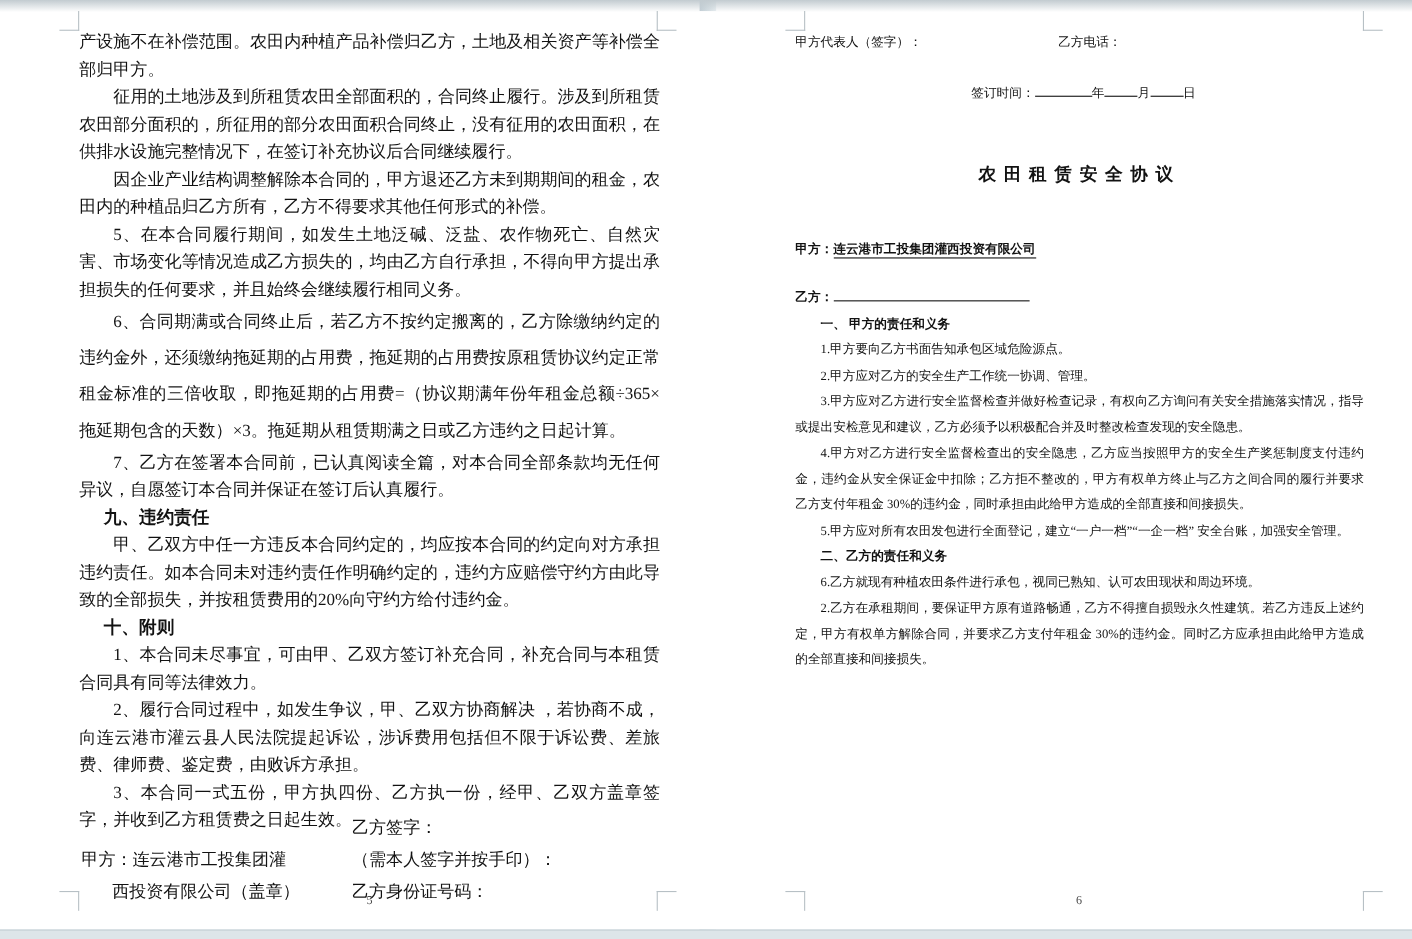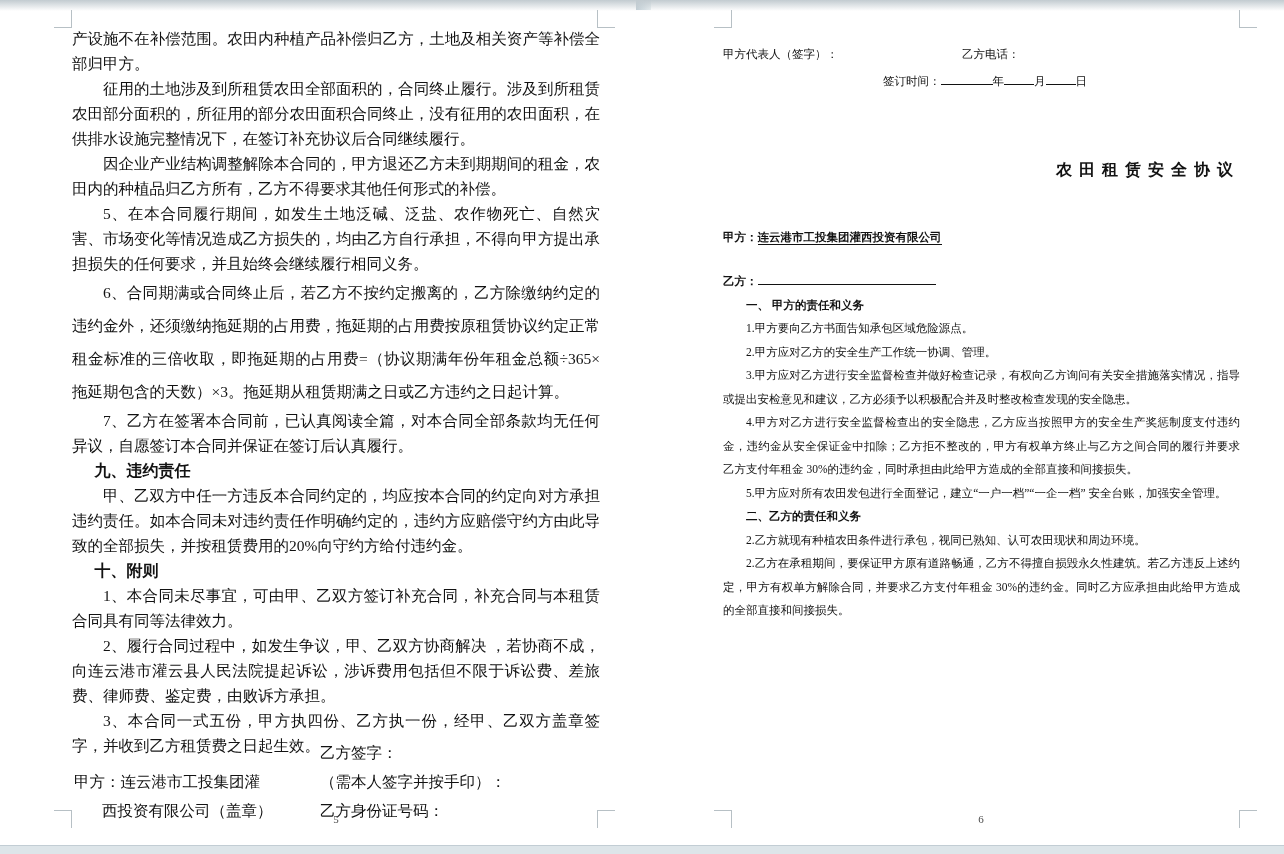--- a/index.html
+++ b/index.html
@@ -53,26 +53,26 @@
   .sig-col-a .l2 { padding-left:28px; }
   .sig-col-b { flex:1; }
 
   .page-num { position:absolute; top:803px; font-size:11px; color:#4a4a4a; text-align:center; }
   .page-left  .page-num { left:72px;  width:528px; }
   .page-right .page-num { left:72px;  width:516px; }
 
   
   .pr-content { position:absolute; left:72px; top:16px; width:517px;
                 font-size:11.5px; line-height:23.5px; text-align:justify; }
-  .rep-row { margin-top:17px; }
+  .rep-row { margin-top:2px; }
   .rep-label { display:inline-block; width:239px; }
-  .sign-rows { margin-top:3px; margin-left:160px; }
+  .sign-rows { margin-top:22px; margin-left:160px; }
   .blank { display:inline-block; border-bottom:1px solid #121212; height:12px; vertical-align:baseline; }
   .blank.w52 { width:52px; } .blank.w30 { width:30px; }
-  .doc-title { margin-top:65px; text-align:right; font-size:16px; font-weight:bold; letter-spacing:7px; }
+  .doc-title { margin-top:51px; text-align:center; font-size:16px; font-weight:bold; letter-spacing:7px; }
   .party-a { margin-top:44px; font-weight:bold; }
   .party-a .val { font-weight:bold; border-bottom:1px solid #121212; padding-bottom:1px; }
   .party-b { margin-top:21px; font-weight:bold; }
   .party-b .blankline { display:inline-block; width:178px; border-bottom:1px solid #121212; height:13px; }
   .pr-content .pre { margin-top:4px; text-indent:2em; }
   .pr-content h4 { font-size:11.5px; font-weight:bold; text-indent:2em; }
   .pr-content p.item { text-indent:2em; }
 </style>
 </head>
 <body>
@@ -145,21 +145,21 @@
 
 
       <h4>一、 甲方的责任和义务</h4>
       <p class="item">1.甲方要向乙方书面告知承包区域危险源点。</p>
       <p class="item">2.甲方应对乙方的安全生产工作统一协调、管理。</p>
       <p class="item">3.甲方应对乙方进行安全监督检查并做好检查记录，有权向乙方询问有关安全措施落实情况，指导或提出安检意见和建议，乙方必须予以积极配合并及时整改检查发现的安全隐患。</p>
       <p class="item">4.甲方对乙方进行安全监督检查出的安全隐患，乙方应当按照甲方的安全生产奖惩制度支付违约金，违约金从安全保证金中扣除；乙方拒不整改的，甲方有权单方终止与乙方之间合同的履行并要求乙方支付年租金 30%的违约金，同时承担由此给甲方造成的全部直接和间接损失。</p>
       <p class="item">5.甲方应对所有农田发包进行全面登记，建立“一户一档”“一企一档” 安全台账，加强安全管理。</p>
 
       <h4>二、乙方的责任和义务</h4>
-      <p class="item">2.乙方就现有种植农田条件进行承包，视同已熟知、认可农田现状和周边环境。</p>
+      <p class="item">6.乙方就现有种植农田条件进行承包，视同已熟知、认可农田现状和周边环境。</p>
       <p class="item">2.乙方在承租期间，要保证甲方原有道路畅通，乙方不得擅自损毁永久性建筑。若乙方违反上述约定，甲方有权单方解除合同，并要求乙方支付年租金 30%的违约金。同时乙方应承担由此给甲方造成的全部直接和间接损失。</p>
     </div>
 
     <div class="page-num">6</div>
   </div>
 
   <div class="top-shade"></div>
   <div class="bottom-strip"></div>
 
 </div>

